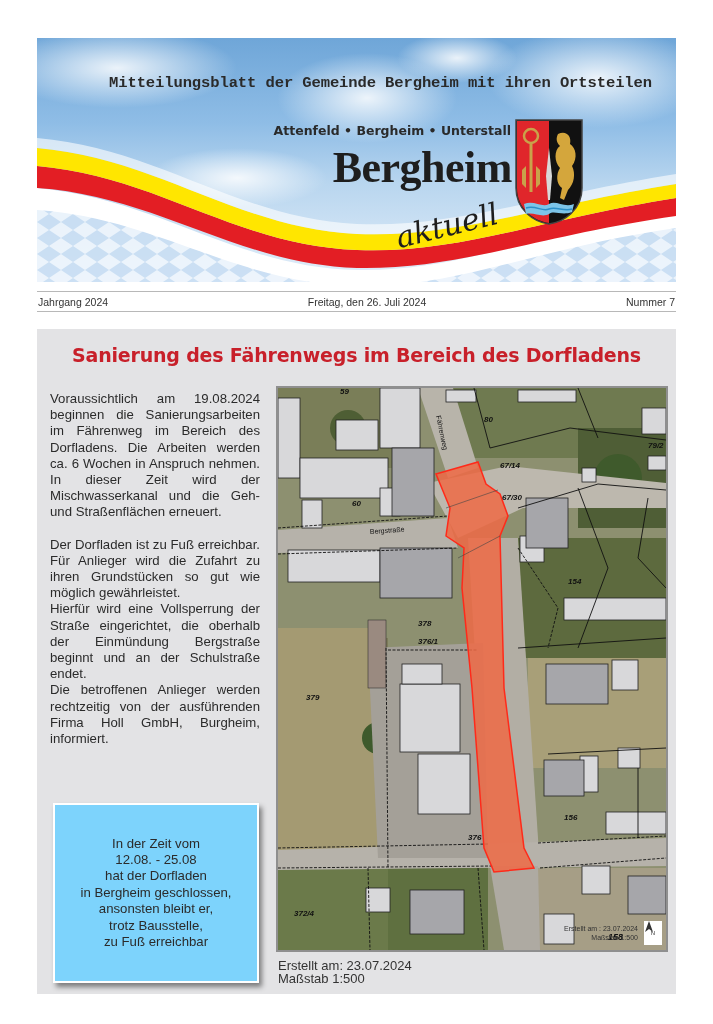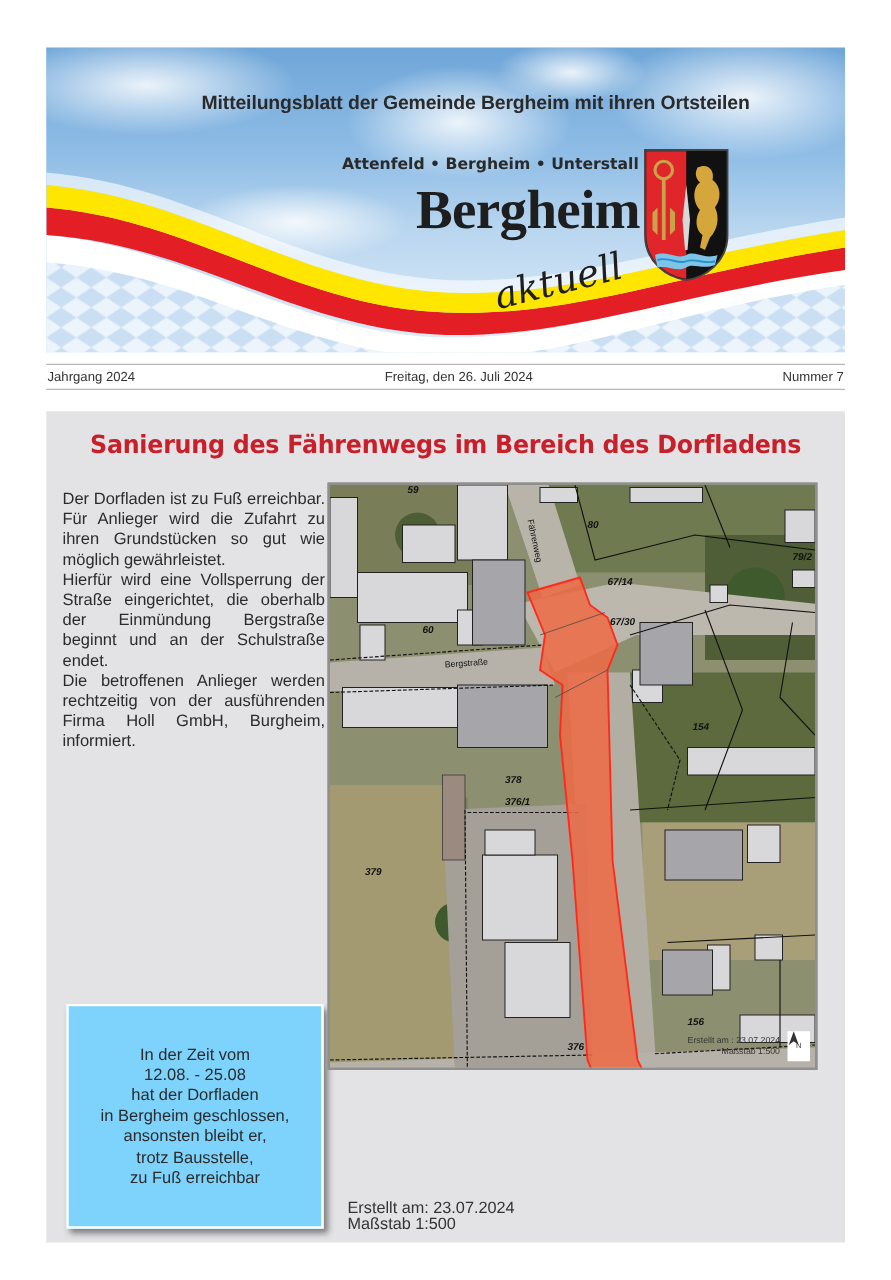--- a/index.html
+++ b/index.html
@@ -8,21 +8,21 @@
 
   
   .masthead {
     position: absolute; left: 37px; top: 38px; width: 639px; height: 244px;
     overflow: hidden;
     background: linear-gradient(180deg, #6fa6d8 0%, #8fbde6 35%, #b9d6ef 60%, #e2eef9 100%);
   }
   .masthead svg.bg { position: absolute; left: 0; top: 0; }
   .mast-subtitle {
     position: absolute; left: 0; right: 0; top: 36px; text-align: center;
-    font-family: Liberation Sans, sans-serif; font-size: 15.5px; font-weight: bold;
+    font-family: Liberation Mono, monospace; font-size: 15.5px; font-weight: bold;
     color: #2a2a2a; letter-spacing: -0.1px; margin-left: 48px;
   }
   .mast-villages {
     position: absolute; left: 224px; top: 85px; width: 250px; text-align: right;
     font-family: "DejaVu Sans", sans-serif; font-size: 12.5px; font-weight: bold; color: #2a2a2a;
   }
   .mast-title {
     position: absolute; left: 220px; top: 103px; width: 255px; text-align: right;
     font-family: Liberation Serif, serif; font-size: 44px; font-weight: bold; color: #1e1e1e;
     letter-spacing: -0.5px; line-height: 54px;
@@ -63,21 +63,21 @@
   .notice-box {
     position: absolute; left: 16px; top: 474px; width: 206px; height: 180px;
     background: #7dd3fc; border: 2px solid #ffffff;
     box-shadow: 3px 4px 5px rgba(0,0,0,0.45);
     display: flex; flex-direction: column; justify-content: center; align-items: center;
     text-align: center; font-size: 13.2px; line-height: 16.4px; color: #2b2b2b;
   }
 
   
   .map-frame {
-    position: absolute; left: 225px; top: 57px; width: 392px; height: 470px;
+    position: absolute; left: 239px; top: 57px; width: 392px; height: 566px;
     border: 2px solid #8f8f8f; background: #9a9a86; overflow: hidden;
   }
   .map-frame svg { position: absolute; left: 0; top: 0; }
   .map-caption {
     position: absolute; left: 241px; top: 630px; font-size: 13px; line-height: 13px; color: #333;
   }
   .map-inner-caption {
     position: absolute; right: 28px; bottom: 8px; text-align: right;
     font-size: 7px; line-height: 9px; color: #333;
   }
@@ -147,20 +147,21 @@
 <div class="issue-bar">
   <span>Jahrgang 2024</span>
   <span>Freitag, den 26. Juli 2024</span>
   <span>Nummer 7</span>
 </div>
 
 <div class="article">
   <h1 class="article-title">Sanierung des Fährenwegs im Bereich des Dorfladens</h1>
 
   <div class="article-body">
+    <p>Voraussichtlich am 19.08.2024 beginnen die Sanierungsarbei­ten im Fährenweg im Bereich des Dorfladens. Die Arbei­ten werden ca. 6 Wochen in Anspruch nehmen. In dieser Zeit wird der Mischwasserkanal und die Geh- und Straßenflächen erneuert.</p>
     <p class="tight">Der Dorfladen ist zu Fuß erreichbar. Für Anlieger wird die Zufahrt zu ihren Grundstücken so gut wie möglich gewährleis­tet.</p>
     <p class="tight">Hierfür wird eine Vollsper­rung der Straße eingerichtet, die oberhalb der Einmündung Bergstraße beginnt und an der Schulstraße endet.</p>
     <p class="tight">Die betroffenen Anlieger werden rechtzeitig von der ausführen­den Firma Holl GmbH, Burg­heim, informiert.</p>
   </div>
 
   <div class="notice-box">
     <div>In der Zeit vom</div>
     <div>12.08. - 25.08</div>
     <div>hat der Dorfladen</div>
     <div>in Bergheim geschlossen,</div>

